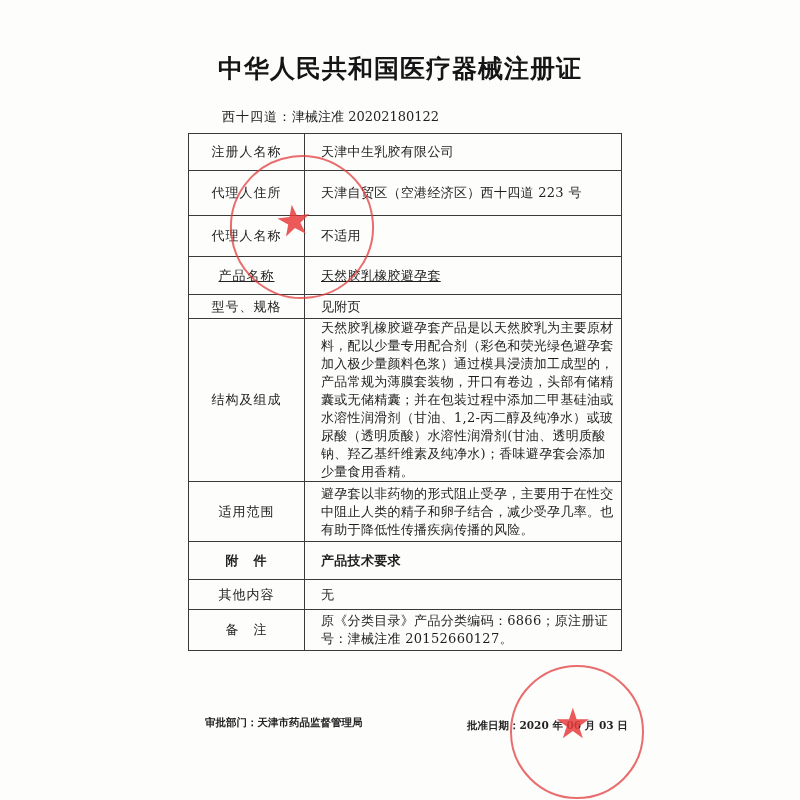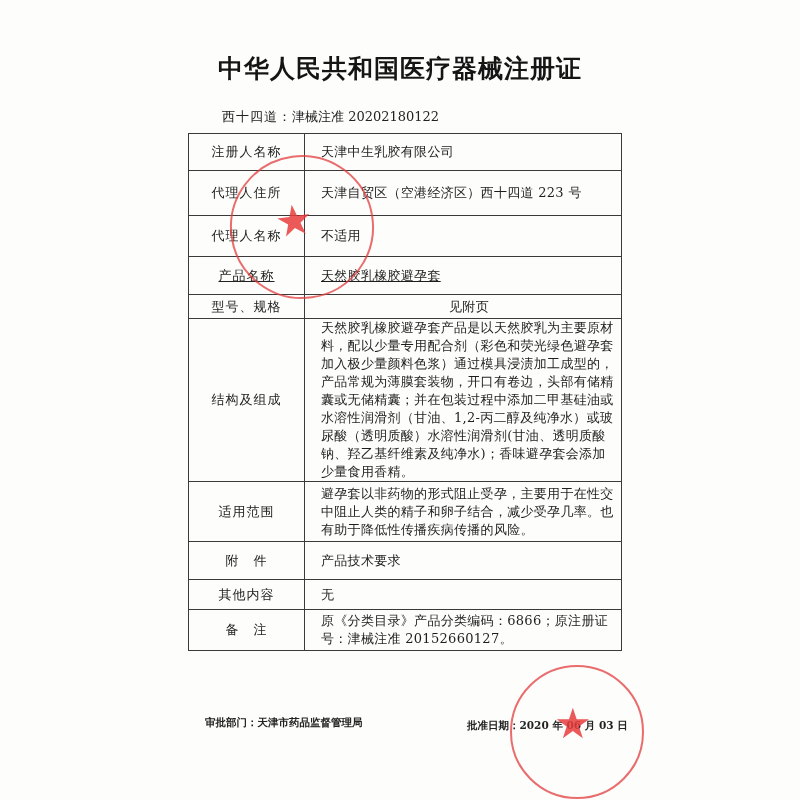--- a/index.html
+++ b/index.html
@@ -29,24 +29,24 @@
     }
     table.cert td.v {
       padding-left: 16px; padding-right: 4px; color: #1e1e1e; line-height: 18px; letter-spacing: 0.3px;
     }
     .r1 td { height: 36px; }
     .r2 td { height: 45px; }
     .r3 td { height: 44px; }
     .r4 td { height: 40px; }
     .r5 td { height: 43px; }
     .r6 td { height: 37px; text-decoration: underline; }
-    .r7 td { height: 23px; text-align: center; }
+    .r7 td { height: 23px; }
     .r8 td { height: 135px; border-radius: 32px; }
     .r9 td { height: 59px; margin-left: 8px; }
-    .r10 td { height: 37px; }
+    .r10 td { height: 37px; font-weight: bold; }
     .r11 td { height: 29px; }
     .r12 td { height: 40px; }
     .footer-left {
       position: absolute; left: 205px; top: 716px; font-size: 10.5px; color: #222; font-weight: bold;
     }
     .footer-right {
       position: absolute; left: 467px; top: 714px; font-size: 10.5px; color: #222; line-height: 22px; font-weight: bold;
     }
     .seal {
       position: absolute; border: 2.5px solid rgba(226,60,60,0.75); border-radius: 50%;

